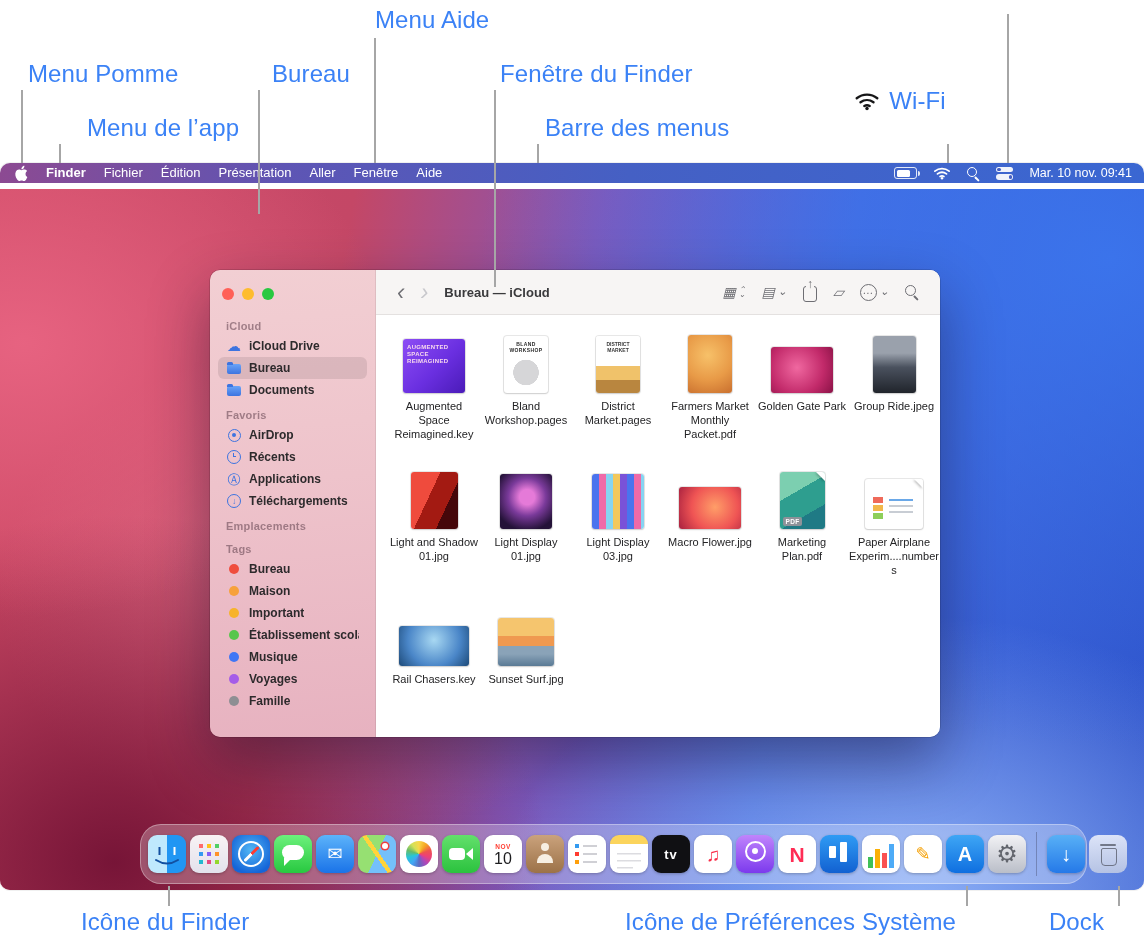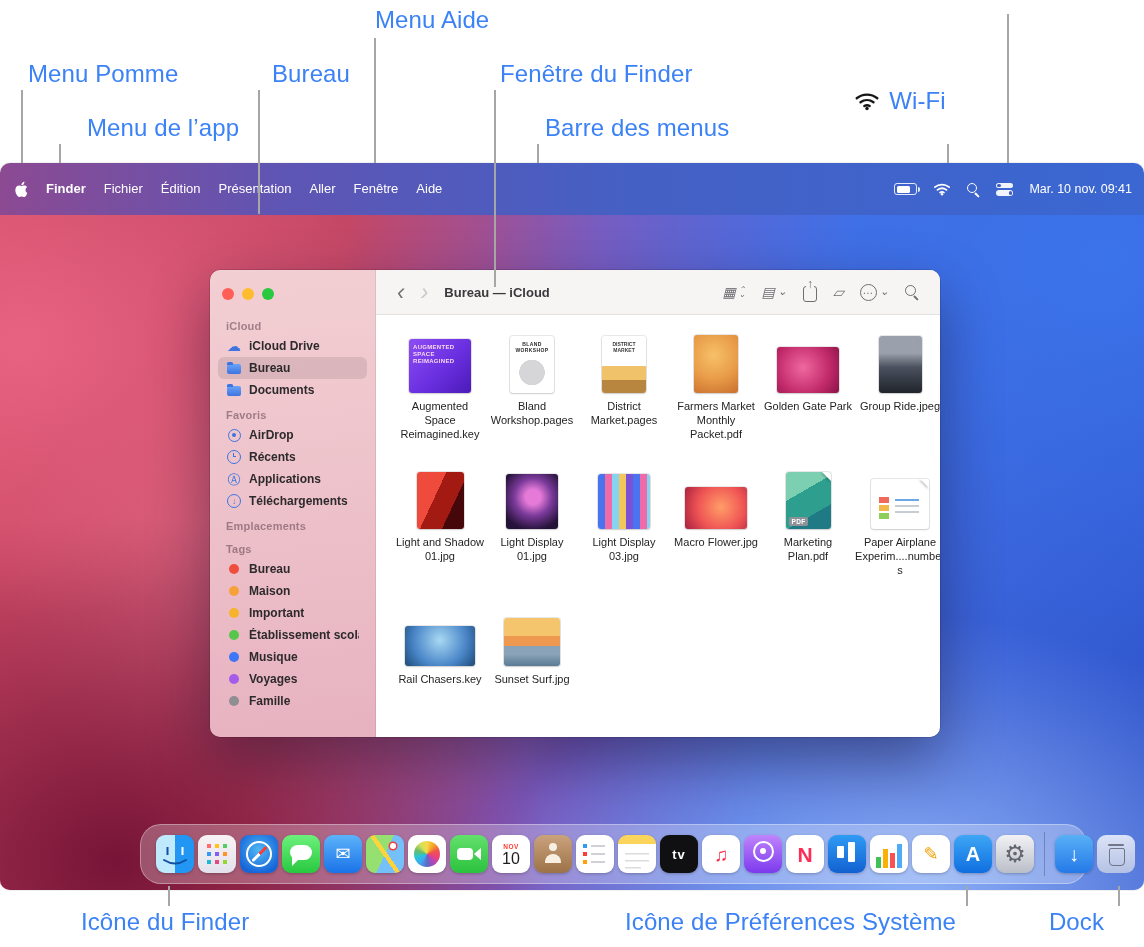--- a/index.html
+++ b/index.html
@@ -33,21 +33,21 @@
   .l-finder{left:168px;top:886px;height:20px;}
   .l-prefs{left:966px;top:886px;height:20px;}
   .l-dock{left:1118px;top:886px;height:20px;}
 
   
   .screen{position:absolute;left:0;top:163px;width:1144px;height:727px;border-radius:10px;
           overflow:hidden;box-shadow:0 0 0 1px rgba(0,0,0,.06);}
 
   
   .menubar{position:absolute;left:0;top:0;right:0;height:20px;display:flex;align-items:center;
-           padding:16px 12px;background:linear-gradient(90deg,#8c4a92 0%,#5e55b4 25%,#4560c4 55%,#3a67d2 100%);
+           padding:0 12px;background:linear-gradient(90deg,#8c4a92 0%,#5e55b4 25%,#4560c4 55%,#3a67d2 100%);
            color:#fff;font-size:13px;z-index:3;}
   .mitem{padding:0 9px;line-height:26px;cursor:default;}
   .mitem.apple{padding:0 9px 0 2px;display:flex;align-items:center;}
   .mbold{font-weight:700;}
   .mb-right{margin-left:auto;display:flex;align-items:center;gap:16px;}
   .mclock{font-size:12.5px;white-space:nowrap;}
   .bat{position:relative;width:21px;height:10px;border:1px solid rgba(255,255,255,.85);border-radius:3px;display:inline-block;}
   .bat::before{content:"";position:absolute;left:1.5px;top:1.5px;bottom:1.5px;width:13px;background:#fff;border-radius:1.5px;}
   .bat::after{content:"";position:absolute;right:-3.5px;top:2.5px;width:2px;height:5px;background:rgba(255,255,255,.85);border-radius:0 2px 2px 0;}
   .sp{position:relative;width:13px;height:13px;display:inline-block;}
@@ -117,21 +117,21 @@
   .g-share::after{content:"↑";position:absolute;left:50%;top:-10px;transform:translateX(-50%);
                   font-size:12px;color:#6e6e73;background:#f7f5f4;padding:0 1px;}
   .g-tag::after{content:"▱";font-size:14px;color:#6e6e73;line-height:1;}
   .g-more{width:15px;height:15px;border:1.6px solid #6e6e73;border-radius:50%;display:flex;align-items:center;justify-content:center;}
   .g-more::after{content:"…";font-size:11px;color:#6e6e73;line-height:0;position:relative;top:-2px;}
   .g-search{position:relative;width:14px;height:14px;}
   .g-search::before{content:"";position:absolute;left:0;top:0;width:9px;height:9px;border:1.8px solid #6e6e73;border-radius:50%;}
   .g-search::after{content:"";position:absolute;right:0;bottom:0;width:6px;height:1.8px;background:#6e6e73;border-radius:1px;transform:rotate(45deg);}
 
   
-  .content{flex:1;padding:16px 0 0 18px;display:grid;grid-template-columns:repeat(6,92px);align-content:start;}
+  .content{flex:1;padding:16px 0 0 12px;display:grid;grid-template-columns:repeat(6,92px);align-content:start;}
   .file{width:92px;display:flex;flex-direction:column;align-items:center;margin-bottom:26px;}
   .thumbbox{height:62px;display:flex;align-items:flex-end;justify-content:center;}
   .thumb{position:relative;border-radius:3px;overflow:hidden;
          box-shadow:0 0 0 1px rgba(0,0,0,.09),0 1px 2px rgba(0,0,0,.12);}
   .fname{margin-top:7px;font-size:11px;line-height:1.25;color:#242426;text-align:center;max-width:90px;word-wrap:break-word;}
   .ttext{display:block;font-weight:700;}
   .t1{width:62px;height:54px;background:linear-gradient(135deg,#8d4df5 0%,#6a2fe0 55%,#4a1bb8 100%);}
   .t1 .ttext{color:#f8d8ee;font-size:6px;line-height:1.2;padding:5px 4px;text-align:left;letter-spacing:.3px;}
   .t2{width:44px;height:57px;background:radial-gradient(circle 13px at 50% 64%,#d6d6d8 97%,transparent),#fff;}
   .t2 .ttext{color:#2a2a2a;font-size:5px;letter-spacing:.4px;margin-top:5px;text-align:center;}
@@ -159,21 +159,21 @@
   .t15{width:56px;height:48px;background:linear-gradient(#f5c56e 0 38%,#ef9950 38% 58%,#8aa3b8 58% 75%,#5a7a95);}
   .fold::before{content:"";position:absolute;top:0;right:0;width:0;height:0;border-style:solid;
                 border-width:0 9px 9px 0;border-color:transparent #fff transparent transparent;
                 filter:drop-shadow(-1px 1px 1px rgba(0,0,0,.25));}
   .pdfbadge{position:absolute;left:3px;bottom:3px;background:#8e9299;color:#fff;font-size:6.5px;
             font-weight:700;padding:1px 3px;border-radius:2px;letter-spacing:.3px;}
 
   
   .dock{position:absolute;left:140px;bottom:6px;width:947px;height:60px;border-radius:21px;
         background:rgba(255,255,255,.26);border:1px solid rgba(255,255,255,.34);
-        display:flex;align-items:center;padding:0 15px;gap:4px;box-sizing:border-box;}
+        display:flex;align-items:center;padding:0 7px;gap:4px;box-sizing:border-box;}
   .dicon{width:38px;height:38px;border-radius:9px;position:relative;overflow:hidden;flex:none;
          display:flex;align-items:center;justify-content:center;box-shadow:0 1px 3px rgba(0,0,0,.25);}
   .dock-divider{width:1px;height:44px;background:rgba(40,40,60,.3);margin:0 6px;flex:none;}
 
   .i-finder svg{width:38px;height:38px;display:block;}
   .i-launchpad{background:
       radial-gradient(circle 2.5px at 11px 11px,#ff6b6b 99%,transparent),
       radial-gradient(circle 2.5px at 19px 11px,#fcc419 99%,transparent),
       radial-gradient(circle 2.5px at 27px 11px,#51cf66 99%,transparent),
       radial-gradient(circle 2.5px at 11px 19px,#339af0 99%,transparent),

